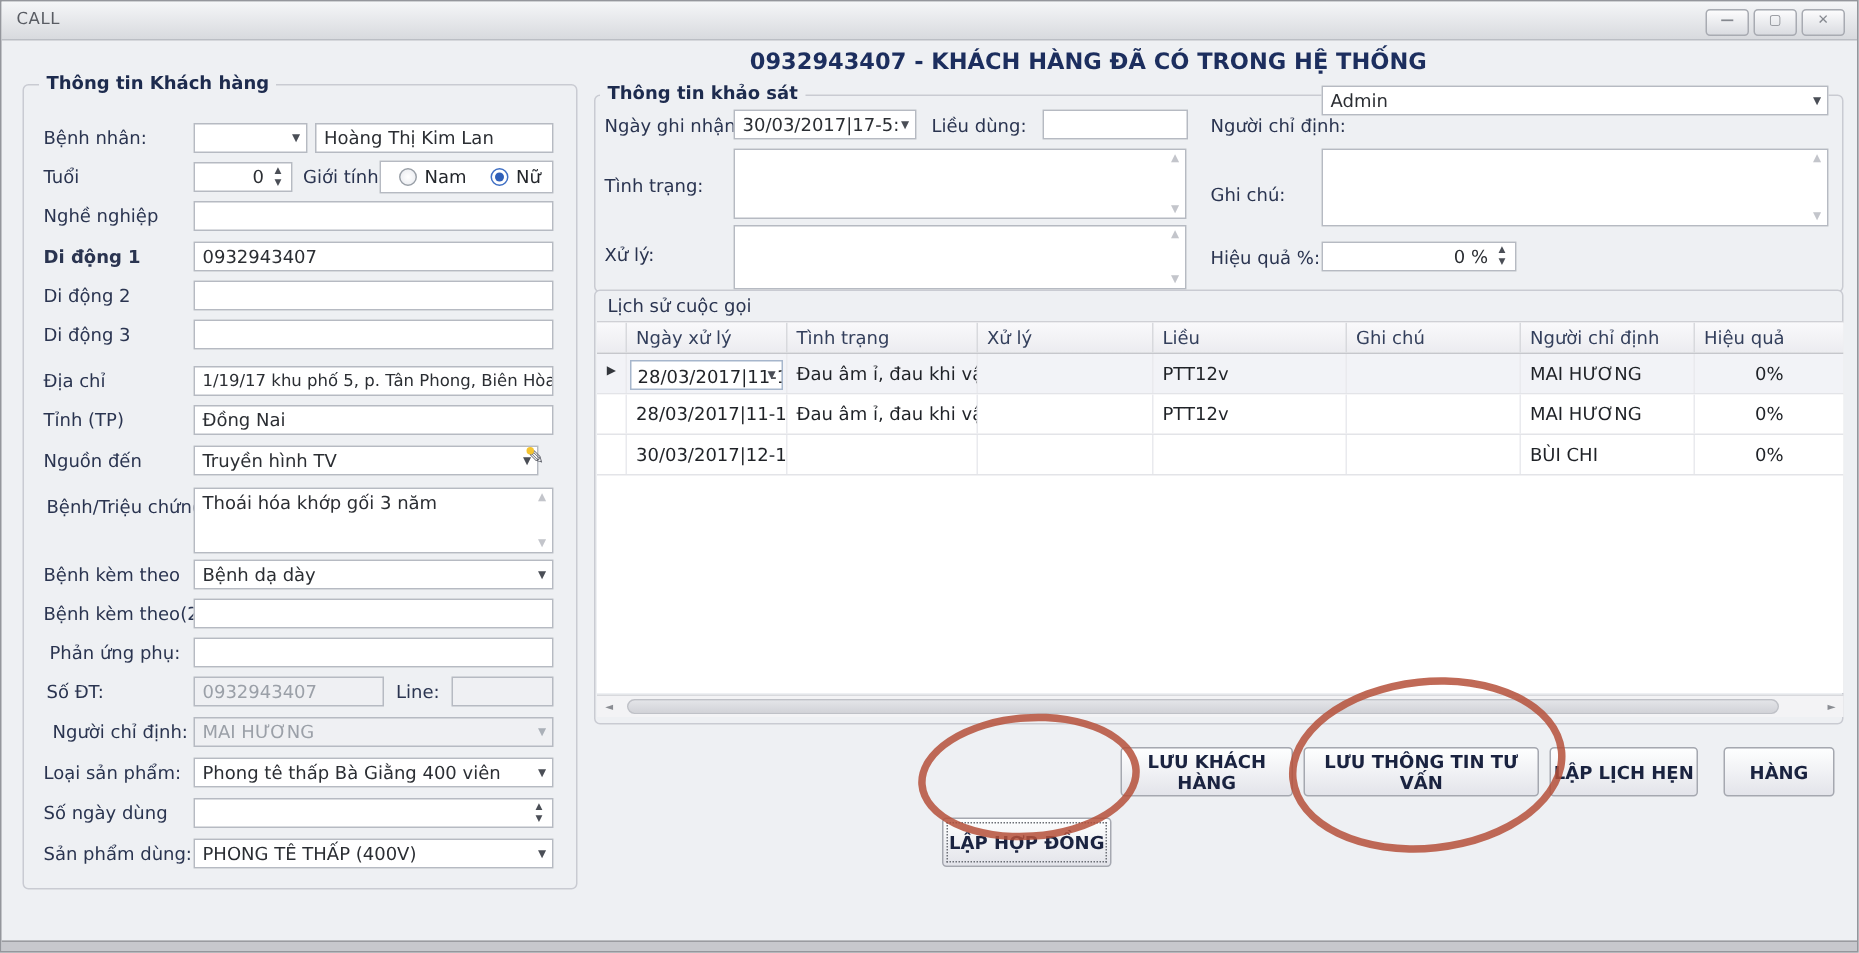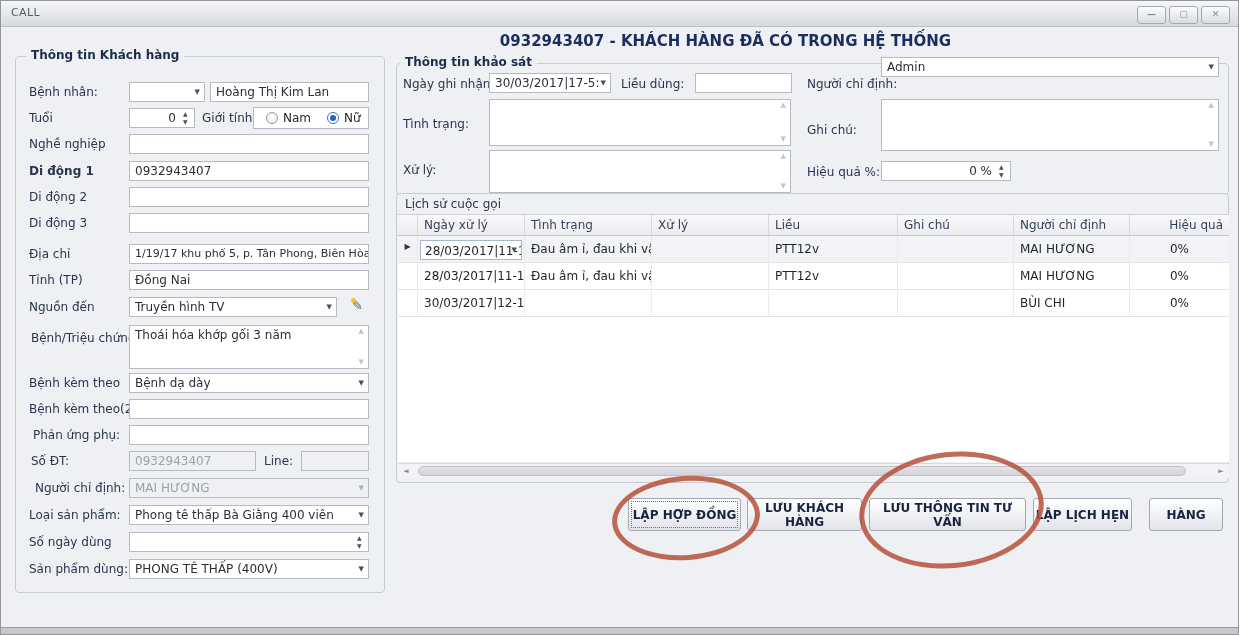--- a/index.html
+++ b/index.html
@@ -62,21 +62,21 @@
   
   .hsb{position:absolute;height:15px;background:#f3f3f5;border-top:1px solid #d8d9dd;box-sizing:border-box;}
   .hsb .sbtn{position:absolute;top:1px;width:14px;height:12px;font-size:7px;color:#8a8d93;text-align:center;line-height:12px;}
   .hsb .thumb{position:absolute;top:2px;height:10px;background:linear-gradient(#e3e4e8,#d2d3d8);
     border:1px solid #bfc1c7;border-radius:6px;box-sizing:border-box;}
   
   .btn{position:absolute;height:33px;box-sizing:border-box;border:1px solid #a5a8b0;border-radius:3px;
     background:linear-gradient(#feffff,#e3e4ea);font-weight:bold;font-size:12px;color:#1a2340;
     text-align:center;display:flex;align-items:center;justify-content:center;cursor:default;
     font-family:"DejaVu Sans","Liberation Sans",sans-serif;}
-  .btn.focused{outline:1px dotted #6d7077;outline-offset:-4px;}
+  .btn.focused{outline:1px dotted #6d7077;outline-offset:-4px;margin-top:47px;}
   
   .ellipse{position:absolute;border:5px solid #b5503a;border-radius:50%;opacity:.85;pointer-events:none;}
   
   .bottom-strip{position:absolute;left:0;right:0;top:626px;height:9px;background:#c7c8cd;border-top:1px solid #9a9ba0;}
 </style>
 </head>
 <body>
 
 <div class="win">
 
@@ -129,21 +129,21 @@
   <span class="lbl" style="left:28px;top:215px;">Di động 3</span>
   <div class="tb" style="left:128px;top:212px;width:240px;"></div>
 
   <span class="lbl" style="left:28px;top:246px;">Địa chỉ</span>
   <div class="tb" style="left:128px;top:243px;width:240px;font-size:11px;">1/19/17 khu phố 5, p. Tân Phong, Biên Hòa</div>
 
   <span class="lbl" style="left:28px;top:272px;">Tỉnh (TP)</span>
   <div class="tb" style="left:128px;top:269px;width:240px;">Đồng Nai</div>
 
   <span class="lbl" style="left:28px;top:299px;">Nguồn đến</span>
-  <div class="tb combo" style="left:128px;top:296px;width:208px;"><span>Truyền hình TV</span><span class="arrow">▼</span></div>
+  <div class="tb combo" style="left:128px;top:296px;width:230px;"><span>Truyền hình TV</span><span class="arrow">▼</span></div>
   <span class="pencil" style="left:351px;top:297px;">✎</span>
 
   <span class="lbl" style="left:30px;top:330px;">Bệnh/Triệu chứng</span>
   <div class="ta" style="left:128px;top:324px;width:240px;height:44px;"><span>Thoái hóa khớp gối 3 năm</span><span class="up">▲</span><span class="dn">▼</span></div>
 
   <span class="lbl" style="left:28px;top:375px;">Bệnh kèm theo</span>
   <div class="tb combo" style="left:128px;top:372px;width:240px;"><span>Bệnh dạ dày</span><span class="arrow">▼</span></div>
 
   <span class="lbl" style="left:28px;top:401px;">Bệnh kèm theo(2)</span>
   <div class="tb" style="left:128px;top:398px;width:240px;"></div>
@@ -210,21 +210,21 @@
     <span class="caption">Lịch sử cuộc gọi</span>
     <div class="viewport" style="left:1px;top:20px;width:831px;height:248px;">
       <div class="g-row g-head">
         <div></div>
         <div>Ngày xử lý</div>
         <div>Tình  trạng</div>
         <div>Xử lý</div>
         <div>Liều</div>
         <div>Ghi chú</div>
         <div>Người chỉ định</div>
-        <div style="border-right:none;text-align:right;">Hiệu quả</div>
+        <div style="border-right:none;text-align:left;">Hiệu quả</div>
       </div>
       <div class="g-row g-datarow active">
         <div class="g-cell sel">▶</div>
         <div class="g-cell" style="padding:4px 2px 0;">
           <div class="cell-editor" style="margin:0;"><span>28/03/2017|11-1...</span><span class="arrow">▼</span></div>
         </div>
         <div class="g-cell">Đau âm ỉ, đau khi vận ...</div>
         <div class="g-cell"></div>
         <div class="g-cell">PTT12v</div>
         <div class="g-cell"></div>

